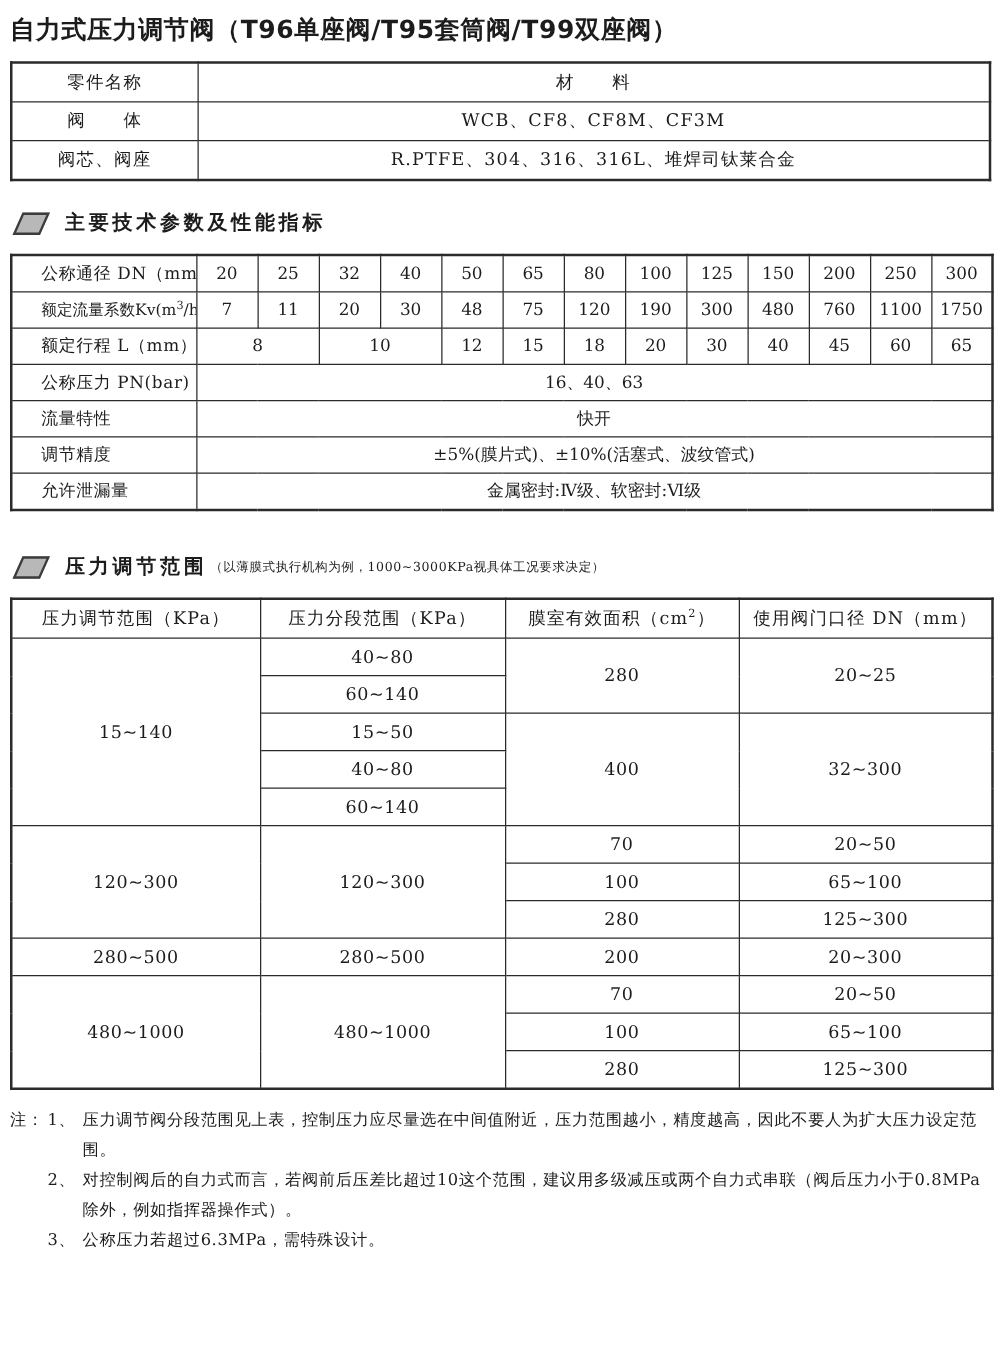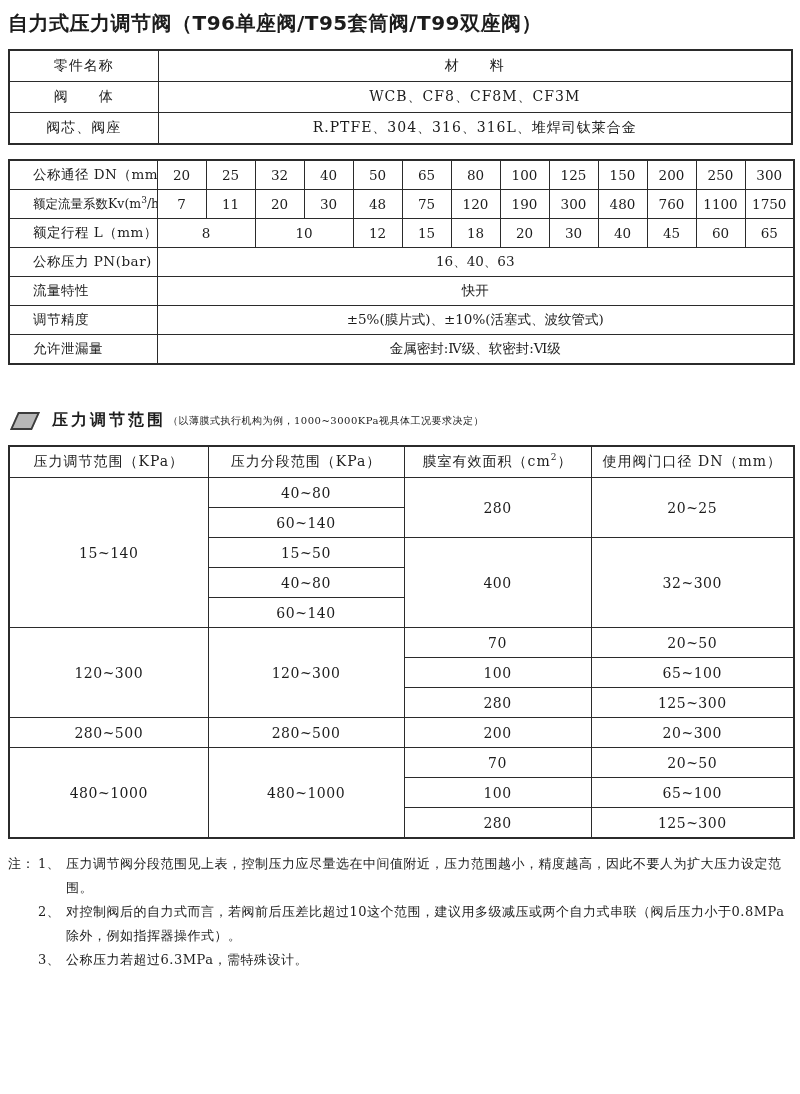--- a/index.html
+++ b/index.html
@@ -35,21 +35,21 @@
   td,th{
     text-align:center;vertical-align:middle;font-weight:normal;
     font-size:14px;padding:0 2px;overflow:hidden;white-space:nowrap;
   }
 
   #materials-table{margin-top:12px;padding-left:15px;}
   #materials-table td,#materials-table th{height:30px;letter-spacing:1px;}
 
   #sec-materials{margin-top:28px;}
   #sec-params{margin-top:23px;}
-  #sec-pressure{margin-top:45px;}
+  #sec-pressure{margin-top:34px;}
 
   #params-table{margin-top:14px;}
   #params-table td,#params-table th{height:28px;font-size:13.5px;}
   #params-table td.lbl{text-align:left;padding-left:23px;letter-spacing:0.5px;}
   #params-table td.lbl.small{font-size:12.5px;letter-spacing:0;}
 
   #pressure-table{margin-top:14px;}
   #pressure-table th{height:30px;letter-spacing:1px;}
   #pressure-table td{height:29px;letter-spacing:0.5px;}
 
@@ -83,20 +83,24 @@
           <td>阀　　体</td>
           <td>WCB、CF8、CF8M、CF3M</td>
         </tr>
         <tr>
           <td>阀芯、阀座</td>
           <td>R.PTFE、304、316、316L、堆焊司钛莱合金</td>
         </tr>
       </tbody>
   </table>
 
+  <div class="section-head" id="sec-params">
+    <span class="para-icon"></span>
+    <span>主要技术参数及性能指标</span>
+  </div>
 
   <table id="params-table">
     <colgroup id="params-cols">
         <col style="width: 148px;">
         <col style="width: 49px;">
         <col style="width: 49px;">
         <col style="width: 49px;">
         <col style="width: 49px;">
         <col style="width: 49px;">
         <col style="width: 49px;">

